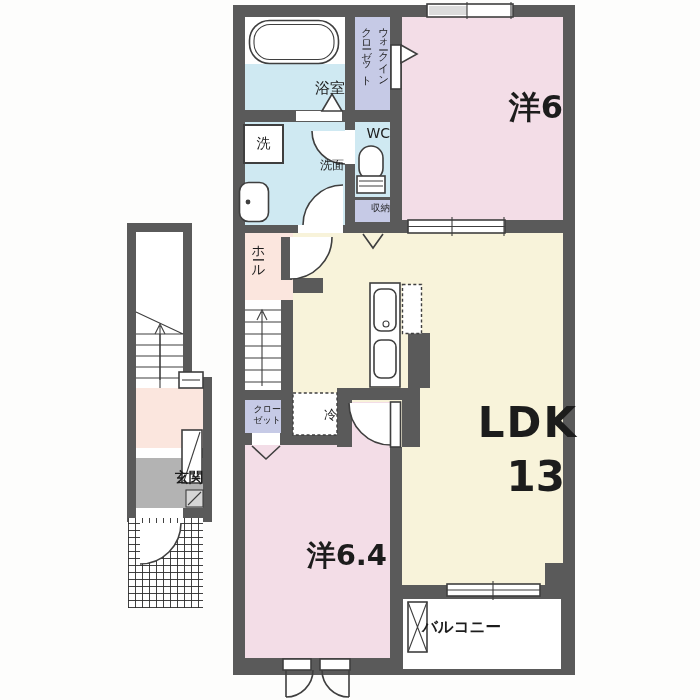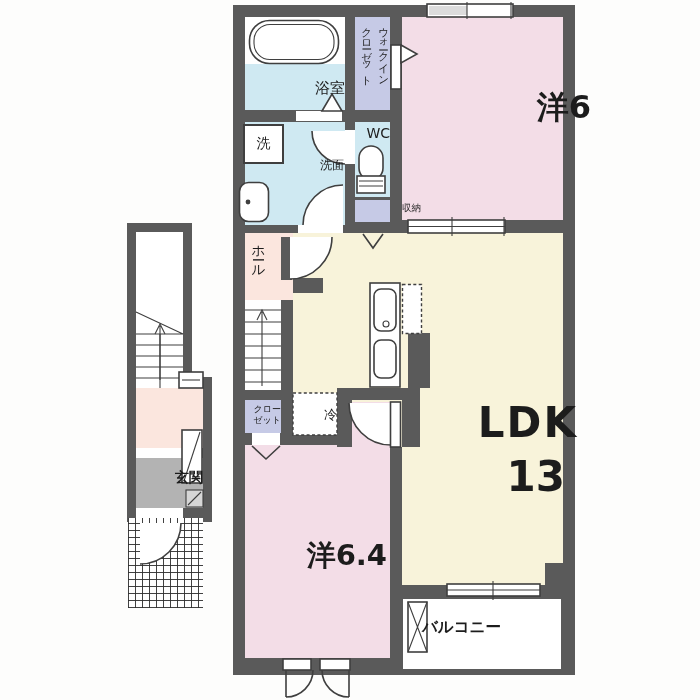--- a/index.html
+++ b/index.html
@@ -168,27 +168,27 @@
     <path class="ln" d="M181,523 A41,41 0 0 1 140,564"></path>
   </svg>
 
   <div class="lbl ctr" style="left:245px;top:79px;width:100px;font-size:15px;">浴室</div>
 
   <div class="lbl vtext" style="left:352px;top:20px;height:92px;width:40px;font-size:10.5px;line-height:1.6;">
     <div>ウォークイン</div>
     <div>クローゼット</div>
   </div>
 
-  <div class="lbl ctr big" style="left:402px;top:86px;width:161px;font-size:32px;margin-left:28px;">洋6</div>
+  <div class="lbl ctr big" style="left:402px;top:86px;width:161px;font-size:32px;">洋6</div>
 
   <div class="lbl ctr" style="left:258px;top:157px;width:86px;font-size:12px;">洗面</div>
 
   <div class="lbl ctr" style="left:355px;top:125px;width:35px;font-size:14px;">WC</div>
 
-  <div class="lbl ctr" style="left:355px;top:202px;width:35px;font-size:9.5px;margin-left:31px;">収納</div>
+  <div class="lbl ctr" style="left:355px;top:202px;width:35px;font-size:9.5px;">収納</div>
 
   <div class="lbl vtext" style="left:250px;top:236px;height:64px;font-size:13.5px;letter-spacing:2px;">ホール</div>
 
   <div class="lbl ctr" style="left:245px;top:404px;width:36px;font-size:9px;line-height:1.25;white-space:normal;word-break:break-all;">クローゼット</div>
 
   <div class="lbl ctr" style="left:293px;top:406px;width:44px;font-size:13px;">冷</div>
 
   <div class="lbl ctr big" style="left:390px;top:398px;width:188px;font-size:42px;letter-spacing:2px;">LDK</div>
   <div class="lbl ctr big" style="left:390px;top:452px;width:175px;font-size:42px;">13</div>
 

